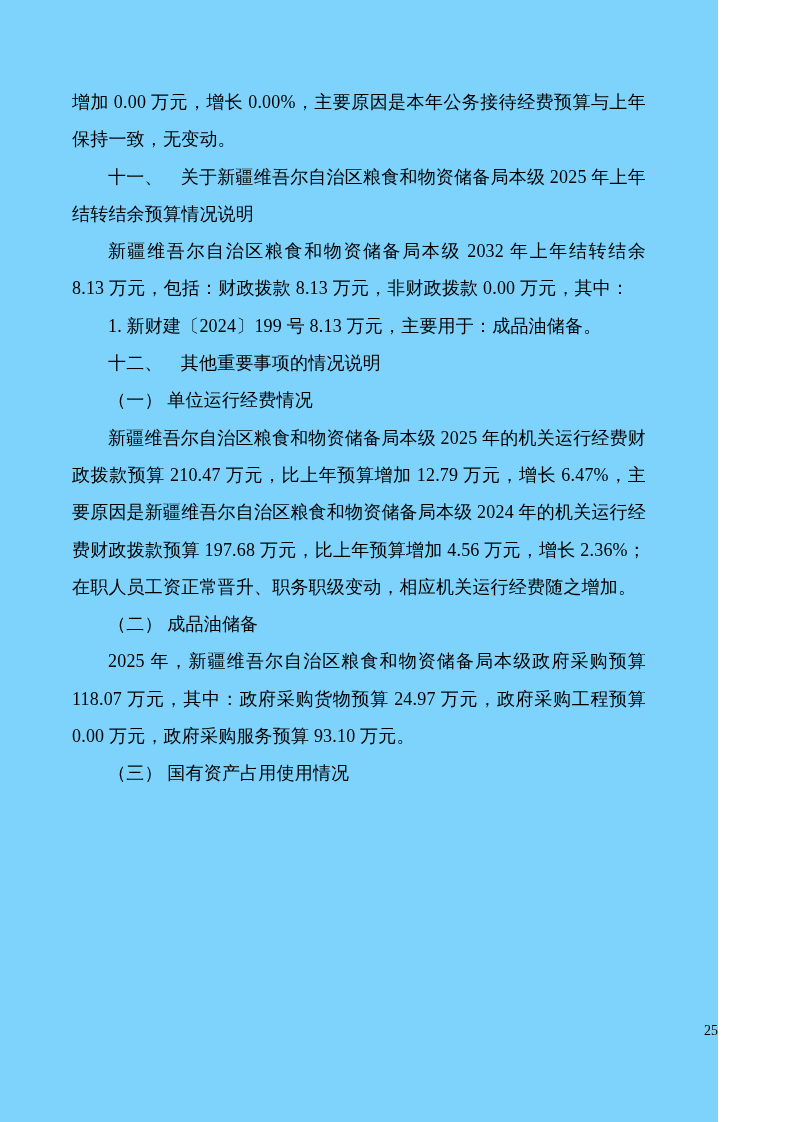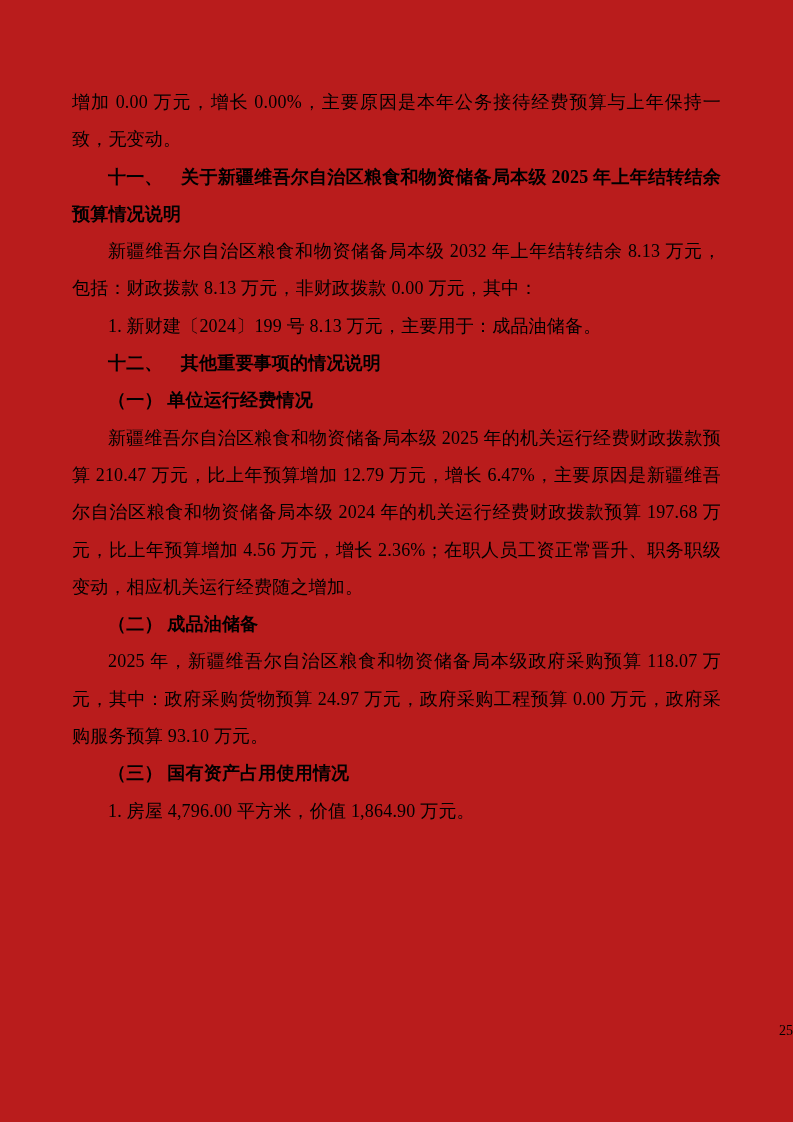--- a/index.html
+++ b/index.html
@@ -2,23 +2,23 @@
 <html><head>
 <meta charset="utf-8">
 <style>
   html, body {
     margin: 0;
     padding: 0;
     background: #ffffff;
   }
   .page {
     position: relative;
-    width: 793px;
+    width: 718px;
     height: 1122px;
-    background: #b91c1c;
+    background: #7dd3fc;
     color: #000000;
     font-family: "Liberation Serif", "DejaVu Serif", serif;
     overflow: hidden;
     box-sizing: border-box;
   }
   .doc {
     position: absolute;
     top: 84px;
     left: 72px;
     right: 72px;
@@ -30,21 +30,21 @@
     text-align: justify;
     text-justify: inter-ideograph;
     text-indent: 2em;
     letter-spacing: 0.2px;
   }
   .doc p.cont {
     text-indent: 0;
   }
   .doc p.h1,
   .doc p.h2 {
-    font-weight: 700;
+    font-weight: 400;
   }
   .page-number {
     position: absolute;
     top: 1022px;
     left: 0;
     width: 100%;
     text-align: right;
     font-size: 14px;
     line-height: 18px;
     color: #000000;
@@ -59,16 +59,15 @@
     <p class="cont">增加 0.00 万元，增长 0.00%，主要原因是本年公务接待经费预算与上年保持一致，无变动。</p>
     <p class="h1">十一、　关于新疆维吾尔自治区粮食和物资储备局本级 2025 年上年结转结余预算情况说明</p>
     <p>新疆维吾尔自治区粮食和物资储备局本级 2032 年上年结转结余 8.13 万元，包括：财政拨款 8.13 万元，非财政拨款 0.00 万元，其中：</p>
     <p>1. 新财建〔2024〕199 号 8.13 万元，主要用于：成品油储备。</p>
     <p class="h1">十二、　其他重要事项的情况说明</p>
     <p class="h2">（一） 单位运行经费情况</p>
     <p>新疆维吾尔自治区粮食和物资储备局本级 2025 年的机关运行经费财政拨款预算 210.47 万元，比上年预算增加 12.79 万元，增长 6.47%，主要原因是新疆维吾尔自治区粮食和物资储备局本级 2024 年的机关运行经费财政拨款预算 197.68 万元，比上年预算增加 4.56 万元，增长 2.36%；在职人员工资正常晋升、职务职级变动，相应机关运行经费随之增加。</p>
     <p class="h2">（二） 成品油储备</p>
     <p>2025 年，新疆维吾尔自治区粮食和物资储备局本级政府采购预算 118.07 万元，其中：政府采购货物预算 24.97 万元，政府采购工程预算 0.00 万元，政府采购服务预算 93.10 万元。</p>
     <p class="h2">（三） 国有资产占用使用情况</p>
-    <p>1. 房屋 4,796.00 平方米，价值 1,864.90 万元。</p>
   </div>
   <div class="page-number">25</div>
 </div>
 
 </body></html>

